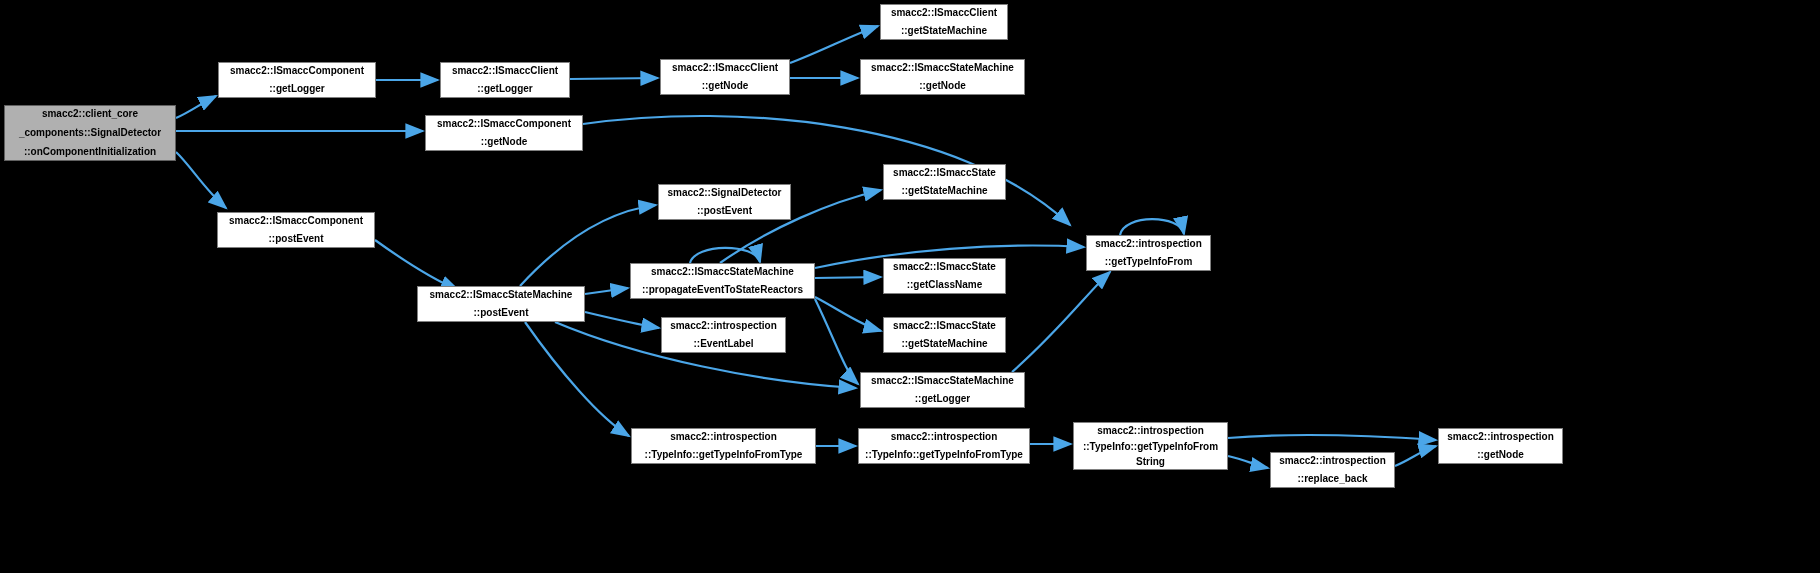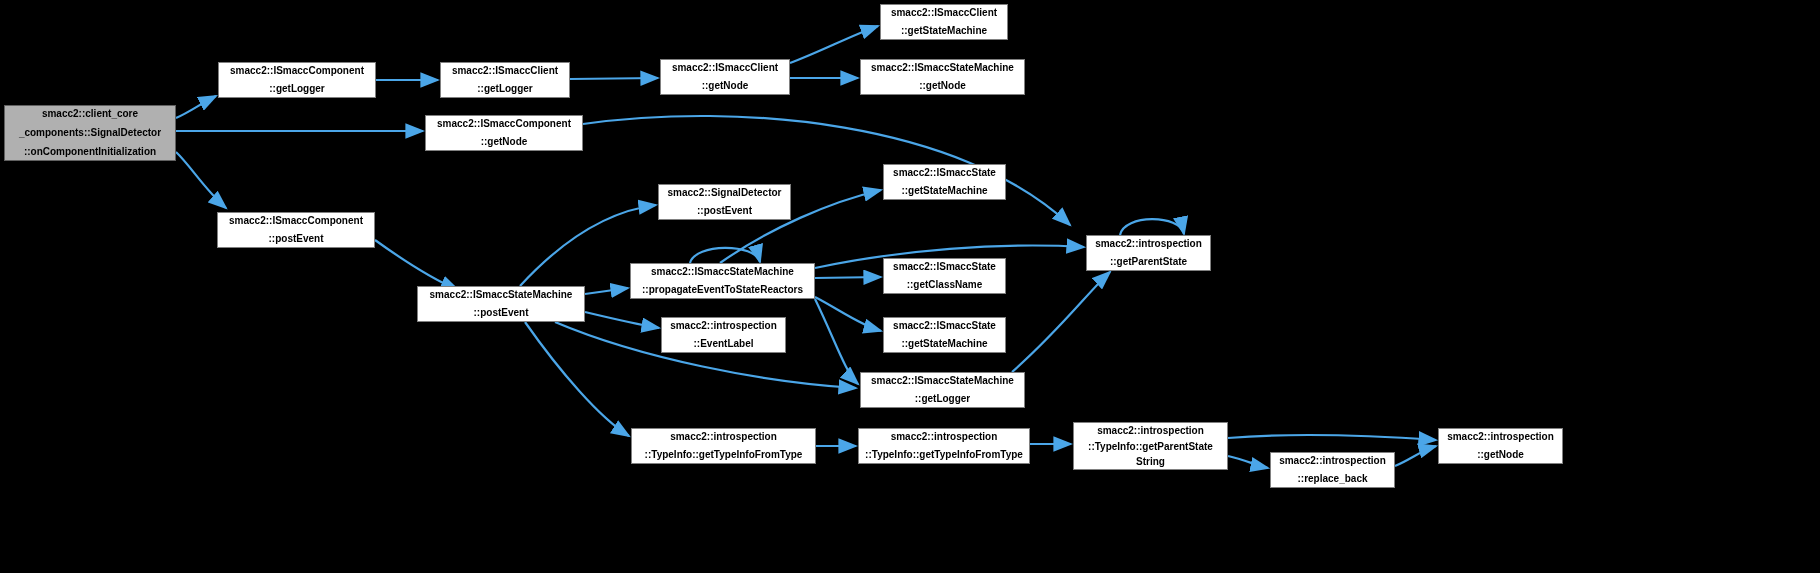--- a/index.html
+++ b/index.html
@@ -145,37 +145,37 @@
       <div class="node" style="left: 883px; top: 317px; width: 123px; height: 36px;">
         <span class="ln">smacc2::ISmaccState</span>
         <span class="ln">::getStateMachine</span>
       </div>
       <div class="node" style="left: 661px; top: 317px; width: 125px; height: 36px;">
         <span class="ln">smacc2::introspection</span>
         <span class="ln">::EventLabel</span>
       </div>
       <div class="node" style="left: 1086px; top: 235px; width: 125px; height: 36px;">
         <span class="ln">smacc2::introspection</span>
-        <span class="ln">::getParentState</span>
+        <span class="ln">::getTypeInfoFrom</span>
       </div>
       <div class="node" style="left: 860px; top: 372px; width: 165px; height: 36px;">
         <span class="ln">smacc2::ISmaccStateMachine</span>
         <span class="ln">::getLogger</span>
       </div>
       <div class="node" style="left: 631px; top: 428px; width: 185px; height: 36px;">
         <span class="ln">smacc2::introspection</span>
         <span class="ln">::TypeInfo::getTypeInfoFromType</span>
       </div>
       <div class="node" style="left: 858px; top: 428px; width: 172px; height: 36px;">
         <span class="ln">smacc2::introspection</span>
         <span class="ln">::TypeInfo::getTypeInfoFromType</span>
       </div>
       <div class="node" style="left: 1073px; top: 422px; width: 155px; height: 48px;">
         <span class="ln">smacc2::introspection</span>
-        <span class="ln">::TypeInfo::getParentState</span>
+        <span class="ln">::TypeInfo::getTypeInfoFrom</span>
         <span class="ln">String</span>
       </div>
       <div class="node" style="left: 1270px; top: 452px; width: 125px; height: 36px;">
         <span class="ln">smacc2::introspection</span>
         <span class="ln">::replace_back</span>
       </div>
       <div class="node" style="left: 1438px; top: 428px; width: 125px; height: 36px;">
         <span class="ln">smacc2::introspection</span>
         <span class="ln">::getNode</span>
       </div>

